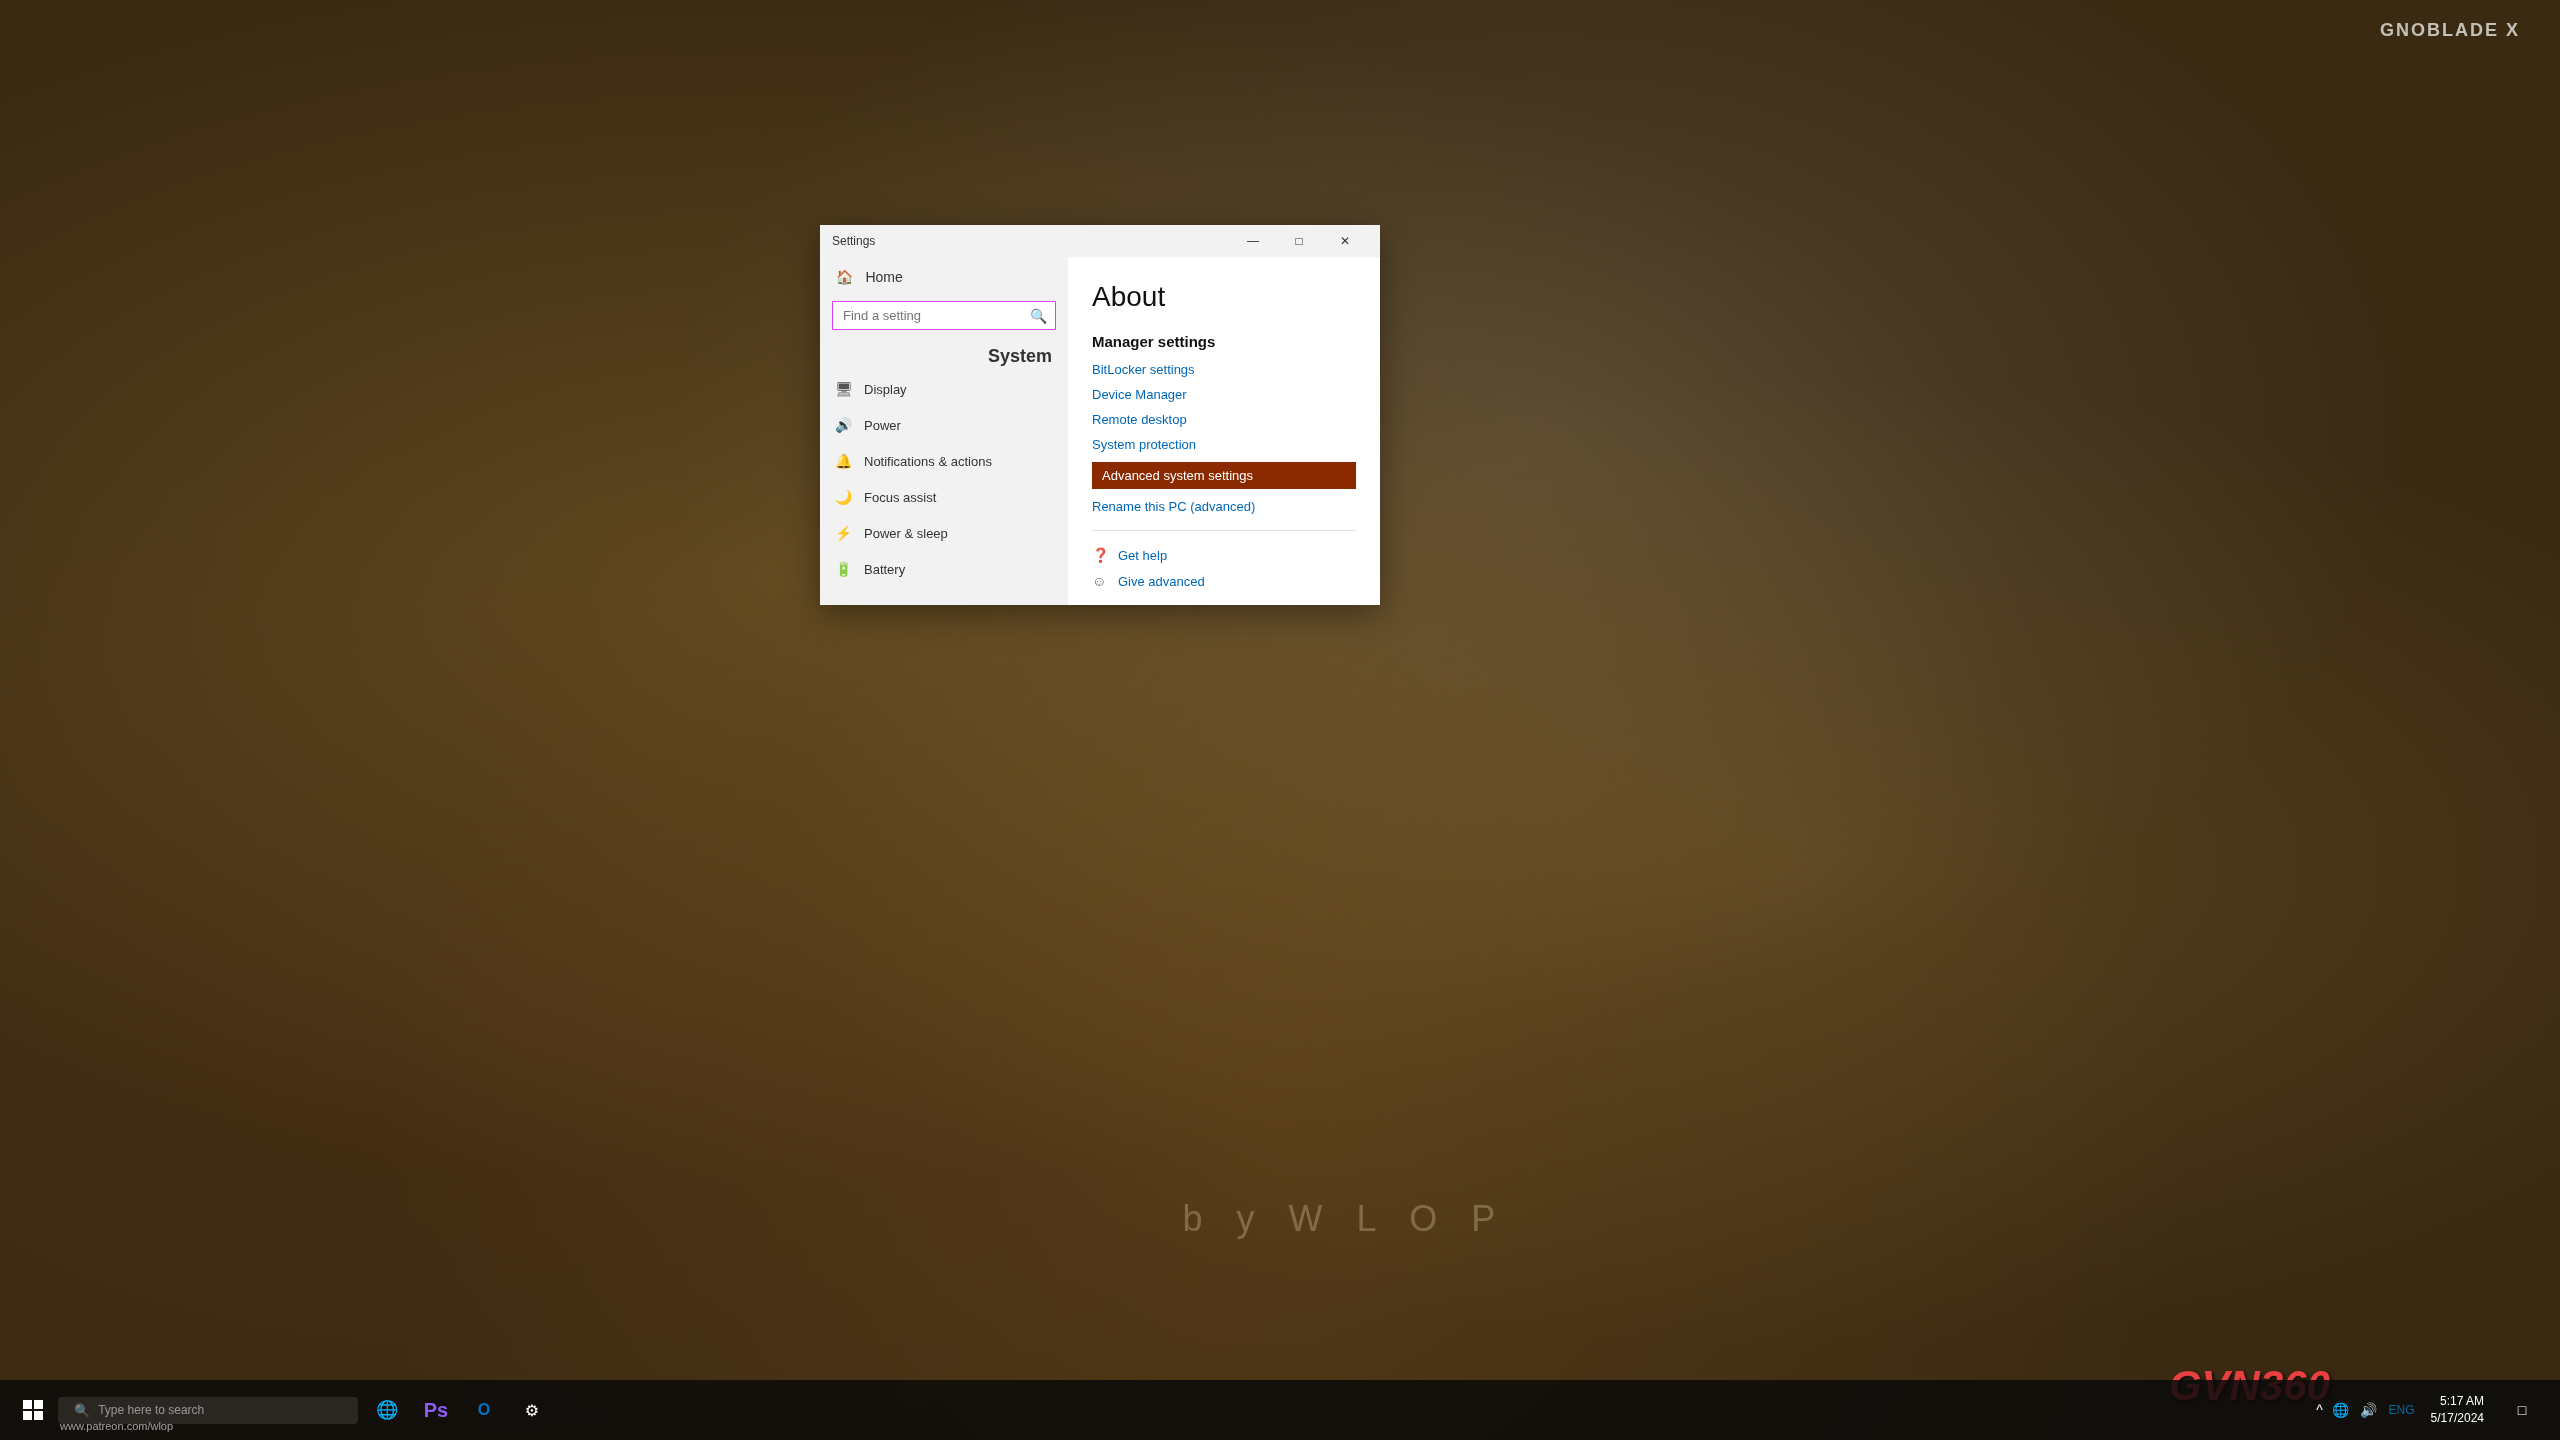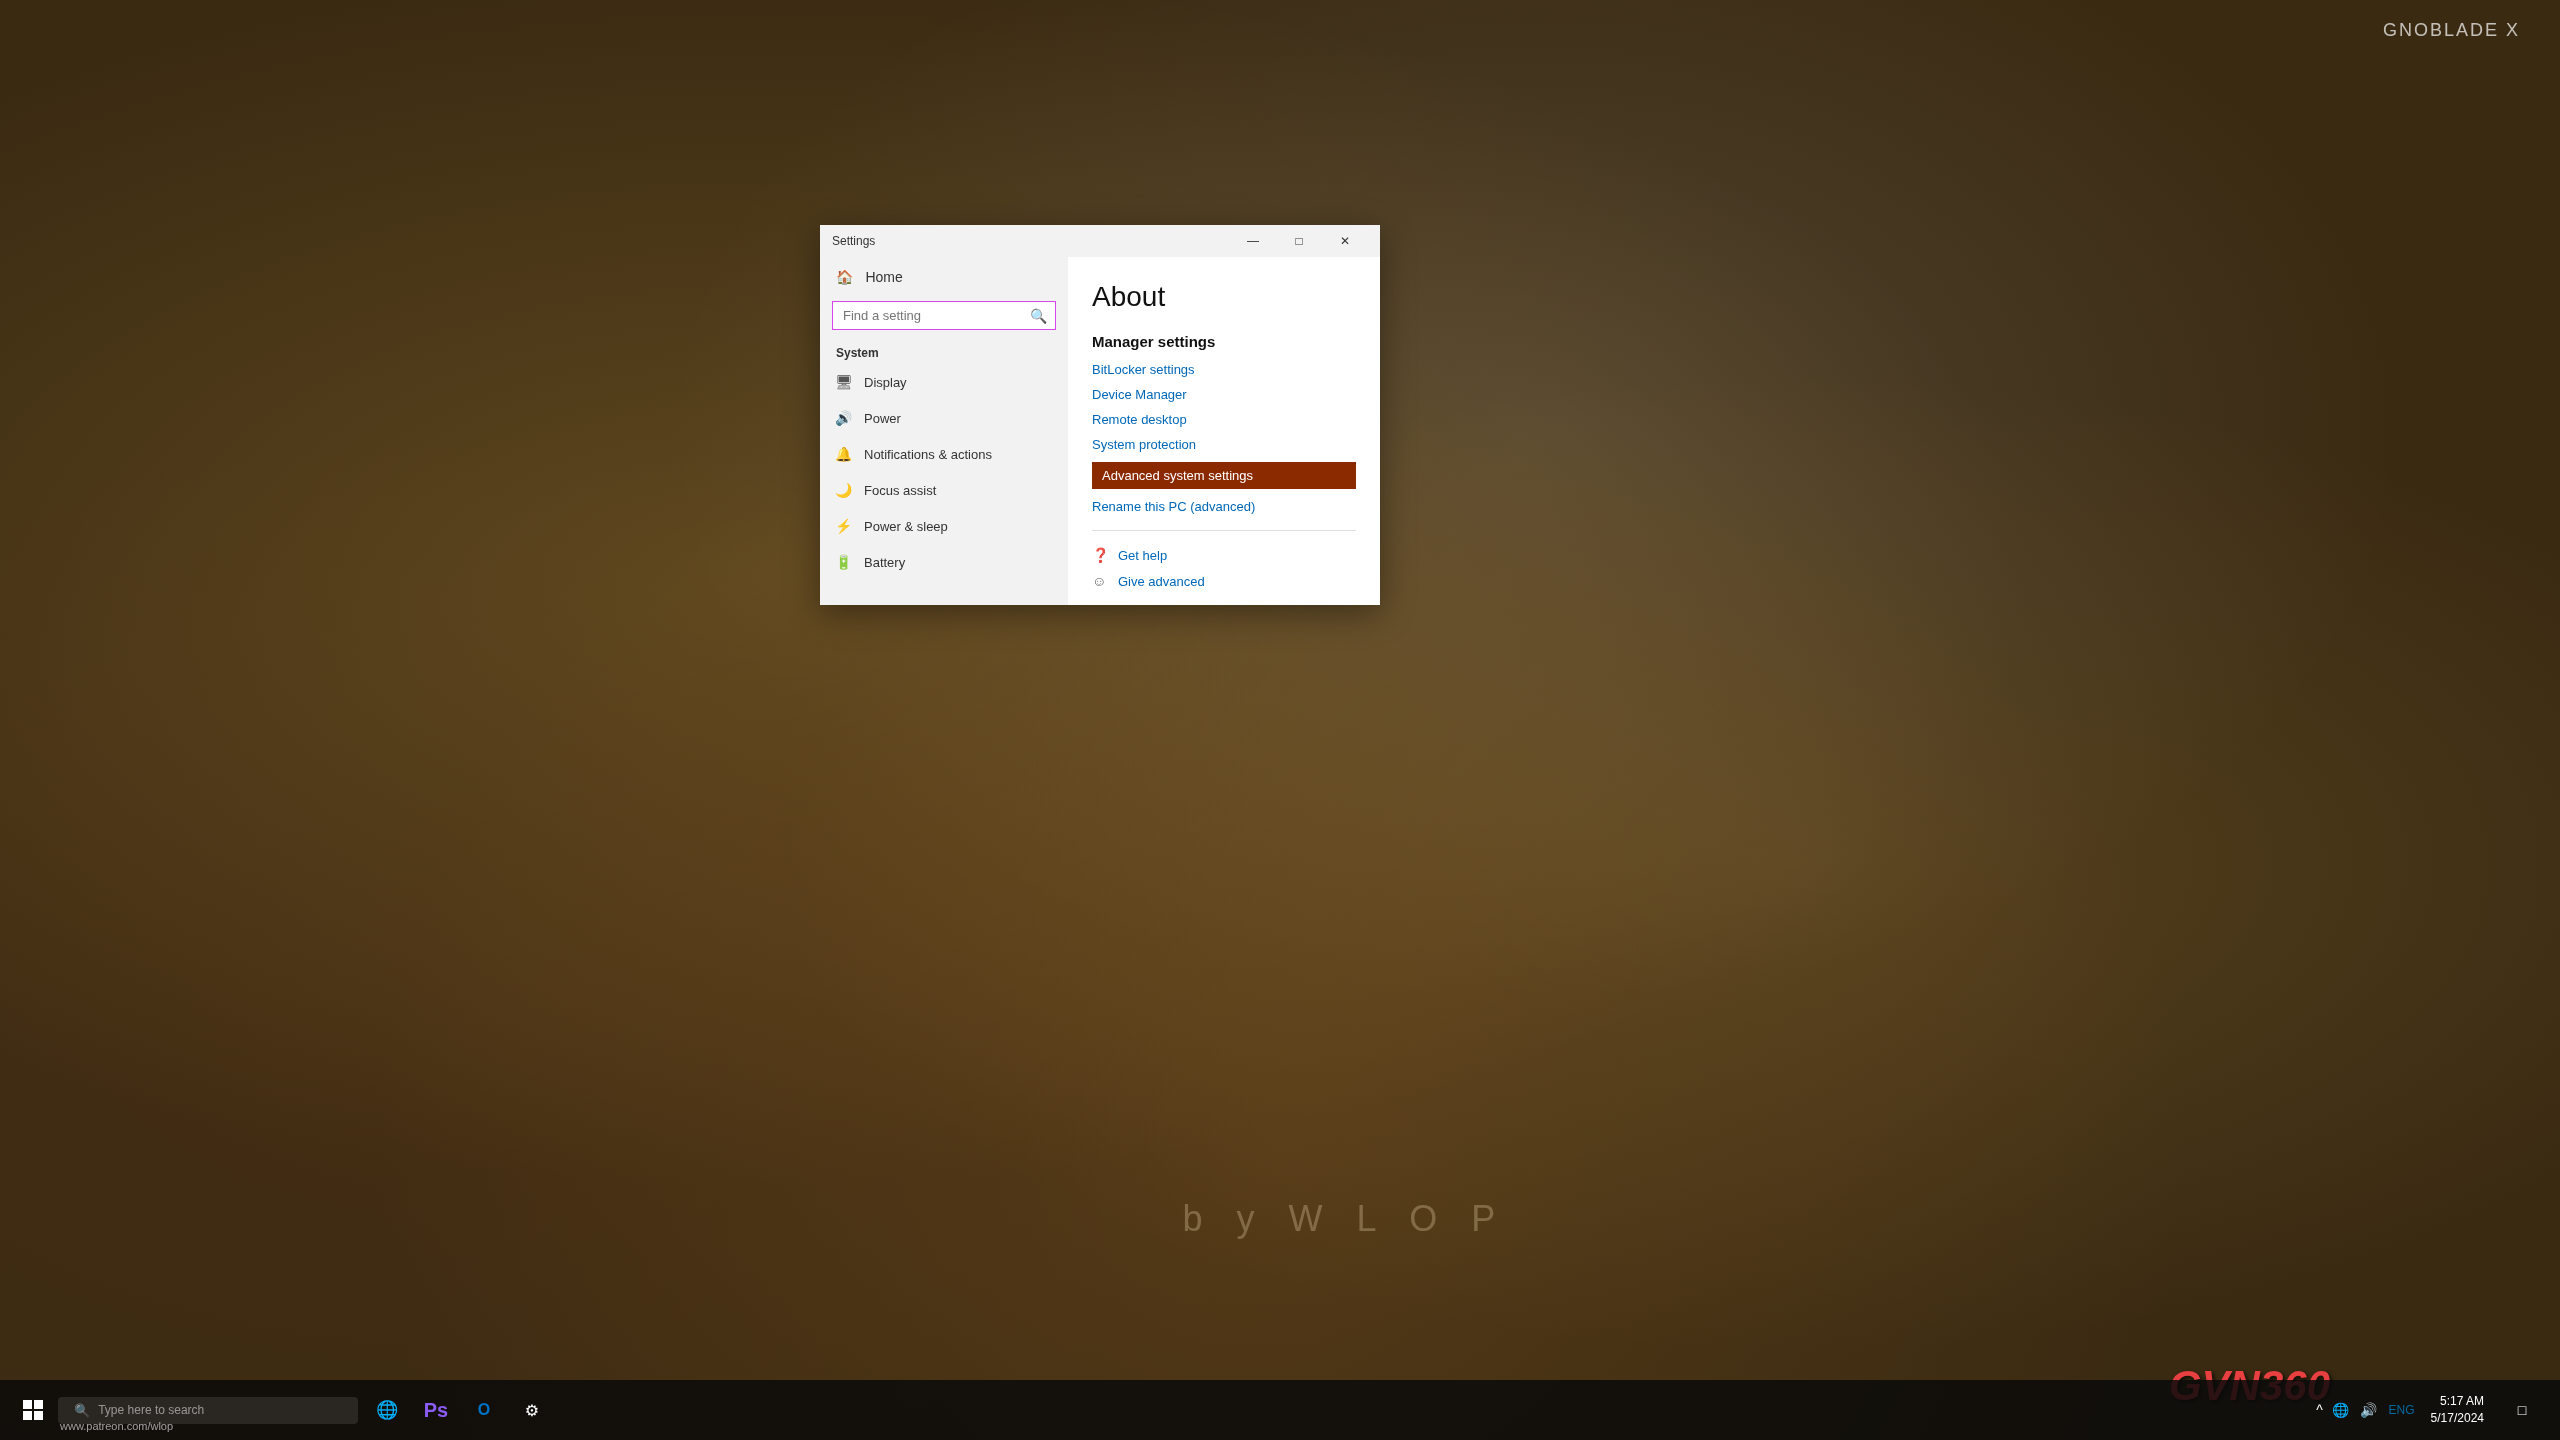--- a/index.html
+++ b/index.html
@@ -57,21 +57,21 @@
       text-shadow: 2px 2px 4px rgba(0,0,0,0.8);
     }
 
     
     .gnoblade-logo {
       position: absolute;
       top: 20px;
       right: 40px;
       color: rgba(255,255,255,0.7);
       font-size: 18px;
-      font-weight: normal;
+      font-weight: bold;
       letter-spacing: 2px;
     }
 
     
     .taskbar {
       position: absolute;
       bottom: 0;
       left: 0;
       right: 0;
       height: 60px;
@@ -241,24 +241,25 @@
     .settings-search-icon {
       position: absolute;
       right: 8px;
       top: 50%;
       transform: translateY(-50%);
       color: #666;
       font-size: 14px;
     }
 
     .settings-section-label {
-      font-size: 12px;
+      font-size: 18px;
       font-weight: 600;
       color: #333;
       padding: 8px 16px 4px;
+      text-align: right;
     }
 
     .settings-nav-item {
       display: flex;
       align-items: center;
       gap: 12px;
       padding: 10px 16px;
       font-size: 13px;
       color: #333;
       cursor: pointer;

